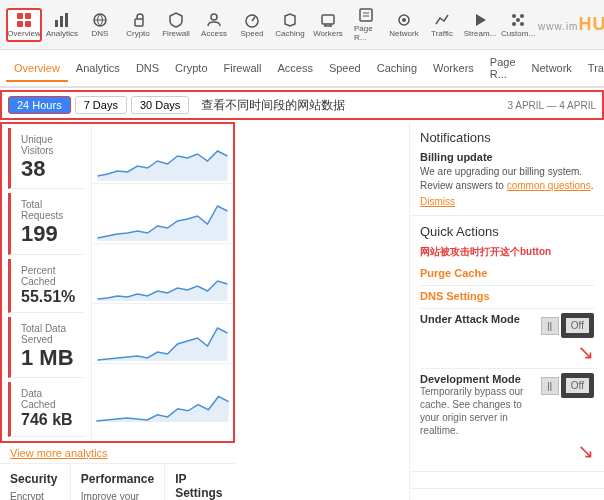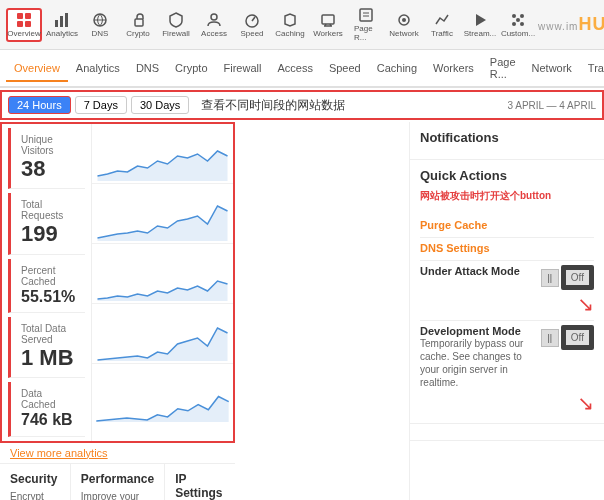--- a/index.html
+++ b/index.html
@@ -36,21 +36,21 @@
     
     .bottom-cards { display: flex; gap: 0; border-top: 1px solid #eee; }
     .bottom-card { flex: 1; padding: 8px 10px; border-right: 1px solid #eee; }
     .bottom-card:last-child { border-right: none; }
     .bottom-card-title { font-size: 12px; font-weight: bold; color: #333; margin-bottom: 4px; }
     .bottom-card-text { font-size: 10px; color: #666; line-height: 1.4; }
 
     
     .right-panel { width: 195px; flex-shrink: 0; border-left: 1px solid #eee; padding: 0; }
     .right-section { padding: 8px 10px; border-bottom: 1px solid #eee; }
-    .right-section-title { font-size: 13px; font-weight: bold; color: #333; margin-bottom: 6px; }
+    .right-section-title { font-size: 13px; font-weight: normal; color: #333; margin-bottom: 6px; }
     .notif-item-title { font-size: 11px; font-weight: bold; color: #333; margin-bottom: 2px; }
     .notif-item-text { font-size: 10px; color: #555; line-height: 1.4; }
     .notif-link { color: #f6821f; cursor: pointer; text-decoration: underline; }
     .notif-dismiss { font-size: 10px; color: #f6821f; cursor: pointer; text-decoration: underline; display: block; margin-top: 3px; }
 
     
     .qa-action { display: flex; align-items: flex-start; justify-content: space-between; margin-bottom: 6px; }
     .qa-label { font-size: 11px; font-weight: bold; color: #f6821f; cursor: pointer; }
     .qa-divider { height: 1px; background: #eee; margin: 4px 0; }
     .toggle-group { display: flex; align-items: center; margin-top: 2px; margin-bottom: 2px; }
@@ -287,26 +287,34 @@
 
         </div>
       </div>
 
     </div>
 
     <div class="right-panel" style="width:195px; margin-left:auto; border-left:1px solid #eee; min-height:350px;">
 
       <div class="right-section">
         <div class="right-section-title">Notifications</div>
+        <div>
+          <div class="notif-item-title">Billing update</div>
+          <div class="notif-item-text">
+            <span>We are upgrading our billing system. Review answers to</span>
+            <a class="notif-link">common questions</a>.
+          </div>
+          <a class="notif-dismiss">Dismiss</a>
+        </div>
       </div>
 
       <div class="right-section">
         <div class="right-section-title">Quick Actions</div>
 
-        <div style="color:#e53e3e; font-size:10px; font-weight:bold; margin-bottom:16px;">网站被攻击时打开这个button</div>
+        <div style="color:#e53e3e; font-size:10px; font-weight:bold; margin-bottom:8px;">网站被攻击时打开这个button</div>
 
         <div class="qa-action">
           <a class="qa-label">Purge Cache</a>
         </div>
         <div class="qa-divider"></div>
         <div class="qa-action">
           <a class="qa-label">DNS Settings</a>
         </div>
         <div class="qa-divider"></div>
 

